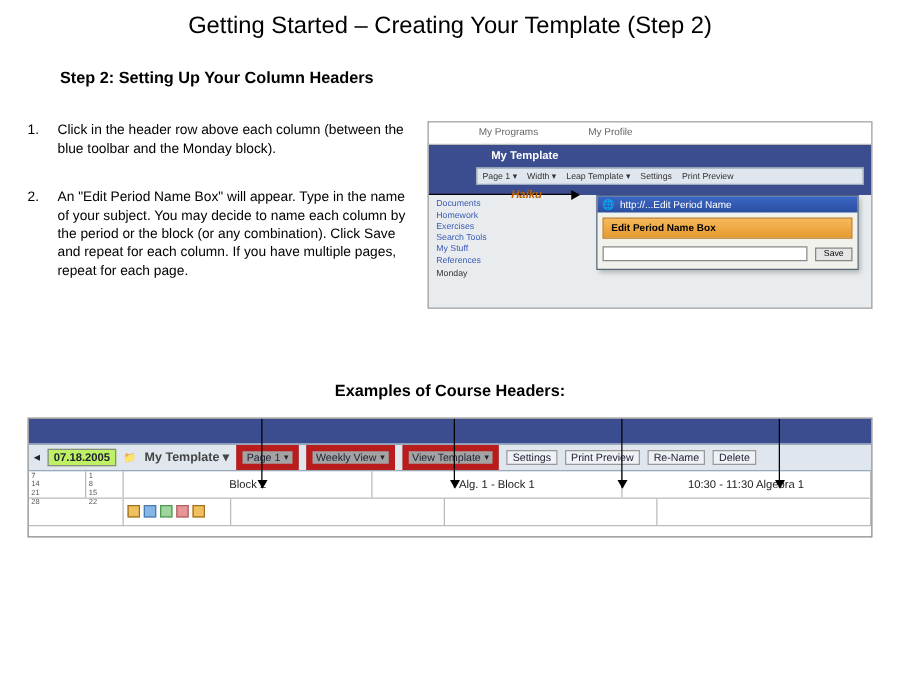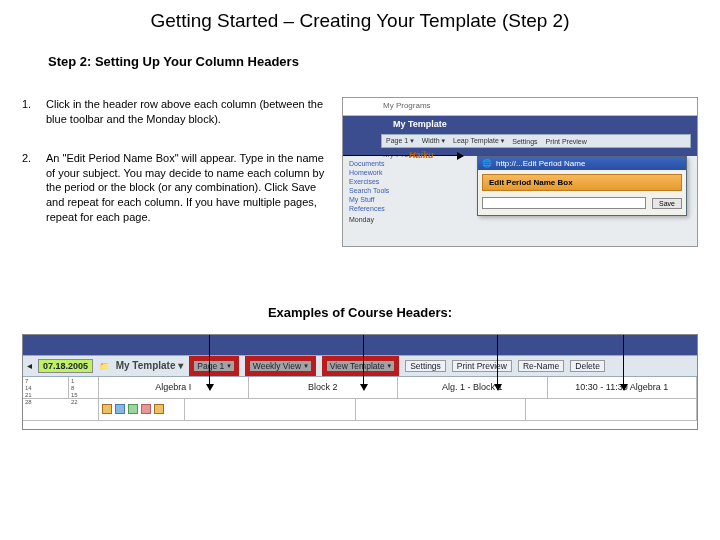--- a/index.html
+++ b/index.html
@@ -56,21 +56,20 @@
   }
   .fig1-topband {
     height: 18px;
     background: #fff;
     border-bottom: 1px solid #bbb;
     font-size: 8px;
     color: #666;
     display: flex;
     gap: 40px;
     padding: 3px 40px;
-    flex-direction: column;
   }
   .fig1-bluebar {
     height: 40px;
     background: #3b4d8f;
     position: relative;
   }
   .fig1-bluebar .label {
     position: absolute;
     left: 50px;
     top: 3px;
@@ -378,21 +377,20 @@
       <span>14</span>
       <span>21</span>
       <span>28</span>
     </div>
     <div class="sidecol" style="flex-basis:30px;">
       <span>1</span>
       <span>8</span>
       <span>15</span>
       <span>22</span>
     </div>
-    <div class="cell">Algebra I</div>
     <div class="cell">Block 2</div>
     <div class="cell">Alg. 1 - Block 1</div>
     <div class="cell">10:30 - 11:30 Algebra 1</div>
   </div>
   <div class="fig2-row">
     <div class="sidecol" style="flex-basis:76px;"></div>
     <div class="iconcell">
       <span class="tinyicon"></span>
       <span class="tinyicon b"></span>
       <span class="tinyicon g"></span>

